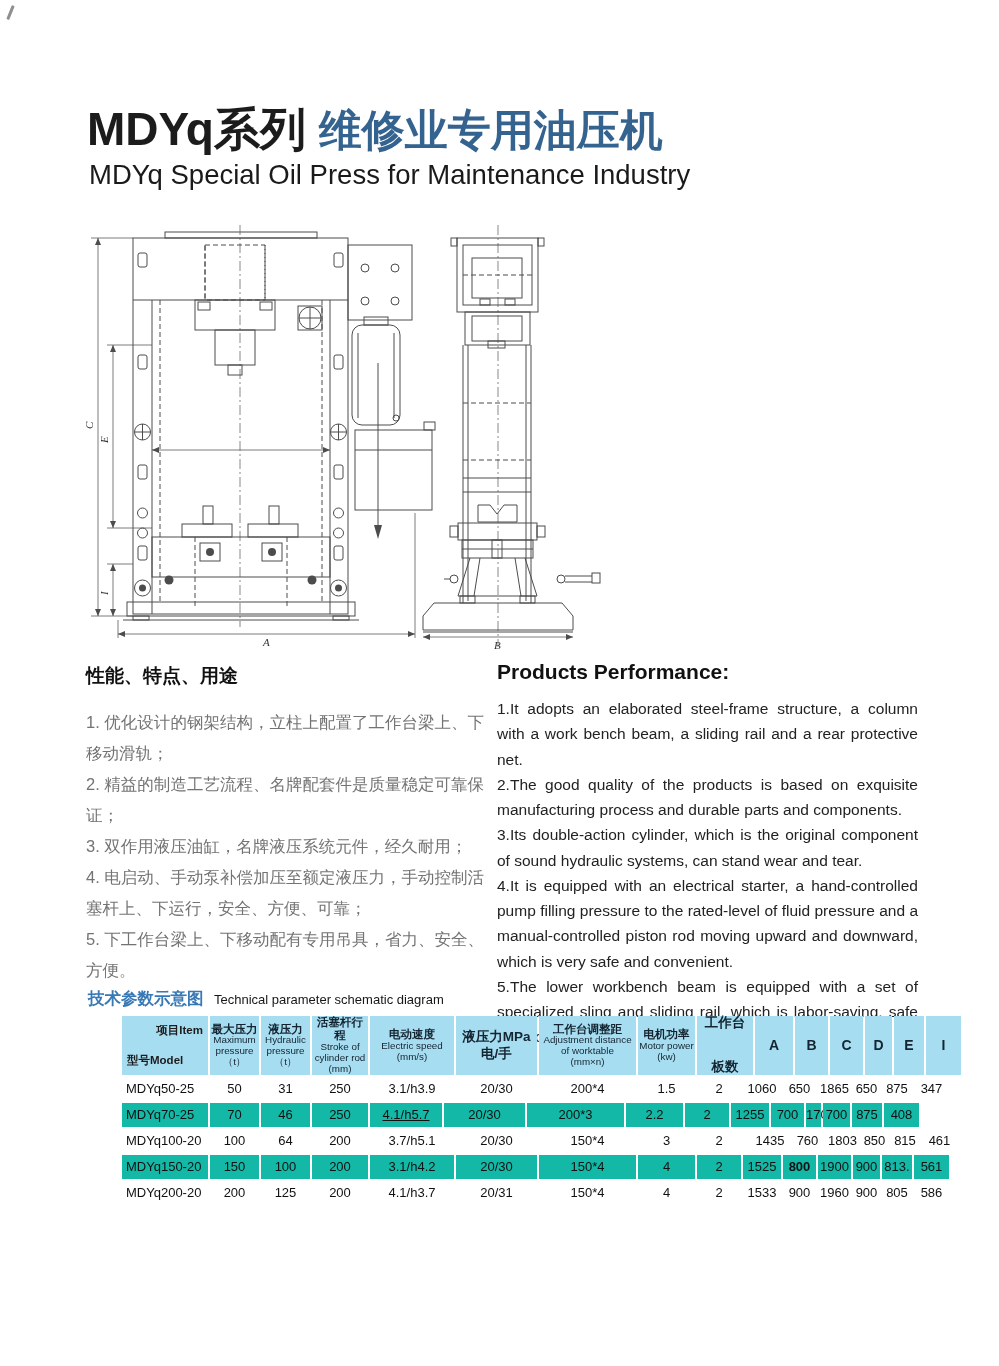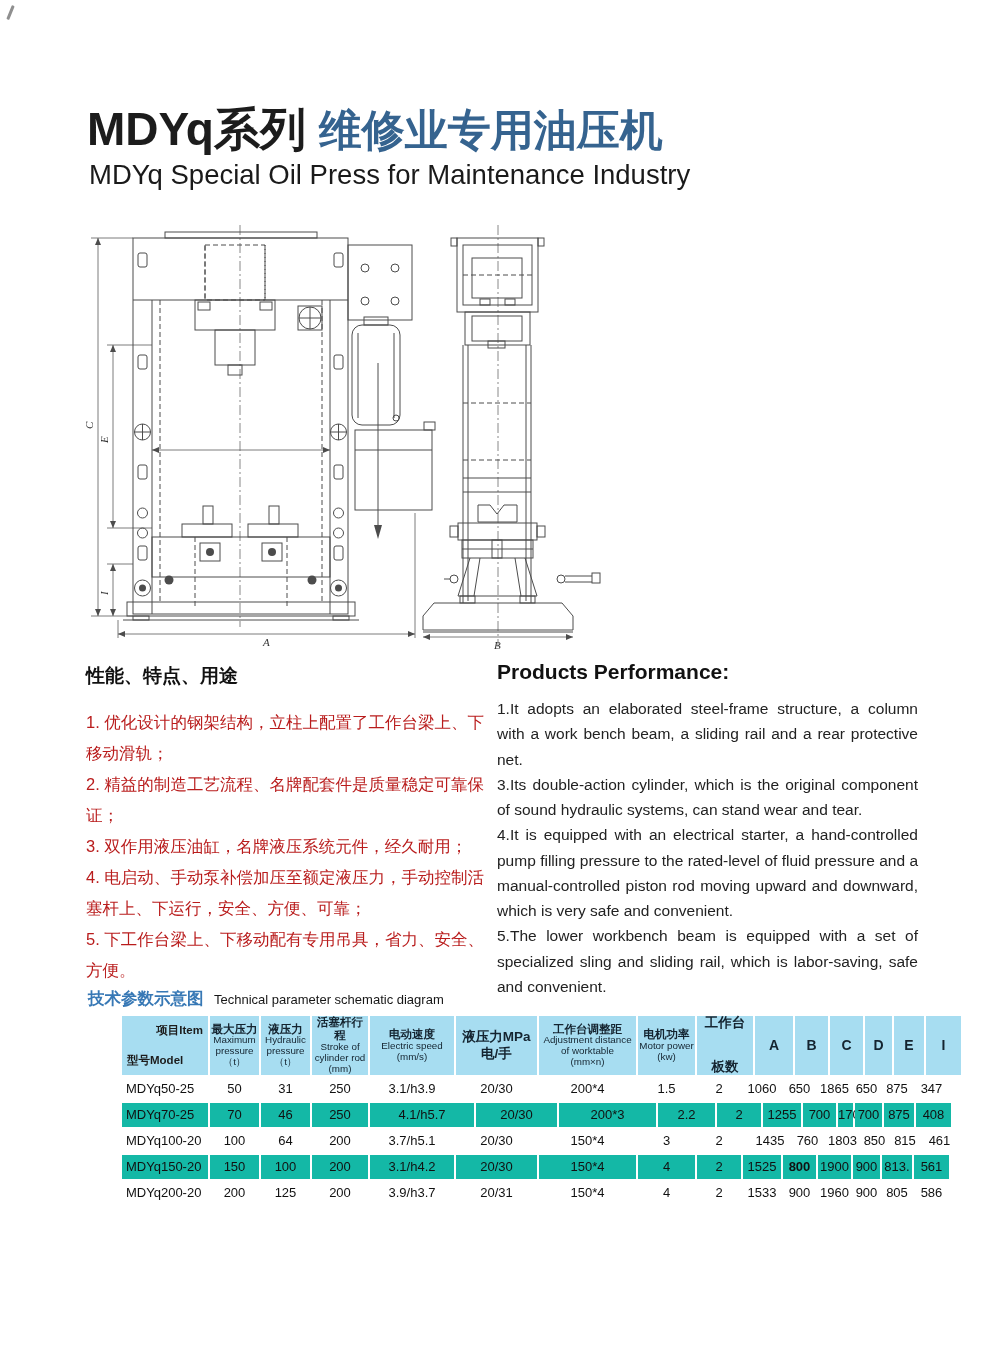--- a/index.html
+++ b/index.html
@@ -16,21 +16,21 @@
   svg{overflow:visible;}
   .ln,.lnf{stroke:#4c4c4c;stroke-width:1;fill:none;}
   .lnf{fill:#4c4c4c;stroke:none;}
   .dash{stroke:#4c4c4c;stroke-width:1;fill:none;stroke-dasharray:5 3;}
   .cl{stroke:#6a6a6a;stroke-width:0.8;fill:none;stroke-dasharray:10 3 2 3;}
   .dim{stroke:#5a5a5a;stroke-width:0.8;fill:none;}
   .dimlabel{font-family:"Liberation Serif", serif;font-style:italic;font-size:11px;fill:#333;}
   
   .features{left:86px;top:663px;width:398px;}
   .features h2{font-size:19px;font-weight:bold;margin:0 0 18px 0;color:#111;}
-  .features p{font-size:16.5px;line-height:1.88;margin:0;text-align:justify;color:#b91c1c;}
+  .features p{font-size:16.5px;line-height:1.88;margin:0;text-align:justify;color:#737373;}
   .performance{left:497px;top:660px;width:421px;}
   .performance h2{font-size:21px;font-weight:bold;margin:0 0 12px 0;color:#111;}
   .performance p{font-size:15.5px;line-height:1.63;margin:0;text-align:justify;color:#222;}
   
   .table-title{left:88px;top:988px;white-space:nowrap;}
   .table-title .cn{color:#3778b5;font-weight:bold;font-size:16.5px;}
   .table-title .en{color:#161616;font-size:13px;margin-left:6px;}
   .spec{left:88px;top:1016px;width:829px;}
   .trow{display:flex;padding-left:34px;}
   .cell{margin-right:2px;box-sizing:border-box;flex:none;}
@@ -248,20 +248,21 @@
     <p>1. 优化设计的钢架结构，立柱上配置了工作台梁上、下移动滑轨；</p>
     <p>2. 精益的制造工艺流程、名牌配套件是质量稳定可靠保证；</p>
     <p>3. 双作用液压油缸，名牌液压系统元件，经久耐用；</p>
     <p>4. 电启动、手动泵补偿加压至额定液压力，手动控制活塞杆上、下运行，安全、方便、可靠；</p>
     <p>5. 下工作台梁上、下移动配有专用吊具，省力、安全、方便。</p>
   </div>
 
   <div class="abs performance">
     <h2>Products Performance:</h2>
     <p>1.It adopts an elaborated steel-frame structure, a column with a work bench beam, a sliding rail and a rear protective net.</p>
+    <p>2.The good quality of the products is based on exquisite manufacturing process and durable parts and components.</p>
     <p>3.Its double-action cylinder, which is the original component of sound hydraulic systems, can stand wear and tear.</p>
     <p>4.It is equipped with an electrical starter, a hand-controlled pump filling pressure to the rated-level of fluid pressure and a manual-controlled piston rod moving upward and downward, which is very safe and convenient.</p>
     <p>5.The lower workbench beam is equipped with a set of specialized sling and sliding rail, which is labor-saving, safe and convenient.</p>
   </div>
 
   <div class="abs table-title">
     <span class="cn">技术参数示意图</span>
     <span class="en">Technical parameter schematic diagram</span>
   </div>
   <div class="abs spec">
@@ -347,21 +348,21 @@
           <div class="cell bcell" style="width: 33px;">1865</div>
           <div class="cell bcell" style="width: 27px;">650</div>
           <div class="cell bcell" style="width: 30px;">875</div>
           <div class="cell bcell" style="width: 35px;">347</div>
         </div>
         <div class="trow brow gray">
           <div class="cell bcell name" style="width: 86px;">MDYq70-25</div>
           <div class="cell bcell" style="width: 49px;">70</div>
           <div class="cell bcell" style="width: 49px;">46</div>
           <div class="cell bcell" style="width: 56px;">250</div>
-          <div class="cell bcell" style="width: 104px;">4.1/h5.7</div>
+          <div class="cell bcell" style="width: 72px; text-decoration: underline;">4.1/h5.7</div>
           <div class="cell bcell" style="width: 81px;">20/30</div>
           <div class="cell bcell" style="width: 97px;">200*3</div>
           <div class="cell bcell" style="width: 57px;">2.2</div>
           <div class="cell bcell" style="width: 44px;">2</div>
           <div class="cell bcell" style="width: 38px;">1255</div>
           <div class="cell bcell" style="width: 33px;">700</div>
           <div class="cell bcell" style="width: 15px;">1703</div>
           <div class="cell bcell" style="width: 27px;">700</div>
           <div class="cell bcell" style="width: 30px;">875</div>
           <div class="cell bcell" style="width: 35px;">408</div>
@@ -398,21 +399,21 @@
           <div class="cell bcell" style="width: 33px;">1900</div>
           <div class="cell bcell" style="width: 27px;">900</div>
           <div class="cell bcell" style="width: 30px;">813.</div>
           <div class="cell bcell" style="width: 35px;">561</div>
         </div>
         <div class="trow brow">
           <div class="cell bcell name" style="width: 86px;">MDYq200-20</div>
           <div class="cell bcell" style="width: 49px;">200</div>
           <div class="cell bcell" style="width: 49px;">125</div>
           <div class="cell bcell" style="width: 56px;">200</div>
-          <div class="cell bcell" style="width: 84px;">3.9/h3.7</div>
+          <div class="cell bcell" style="width: 84px;">4.1/h3.7</div>
           <div class="cell bcell" style="width: 81px;">20/31</div>
           <div class="cell bcell" style="width: 97px;">150*4</div>
           <div class="cell bcell" style="width: 57px;">4</div>
           <div class="cell bcell" style="width: 44px;">2</div>
           <div class="cell bcell" style="width: 38px;">1533</div>
           <div class="cell bcell" style="width: 33px;">900</div>
           <div class="cell bcell" style="width: 33px;">1960</div>
           <div class="cell bcell" style="width: 27px;">900</div>
           <div class="cell bcell" style="width: 30px;">805</div>
           <div class="cell bcell" style="width: 35px;">586</div>

